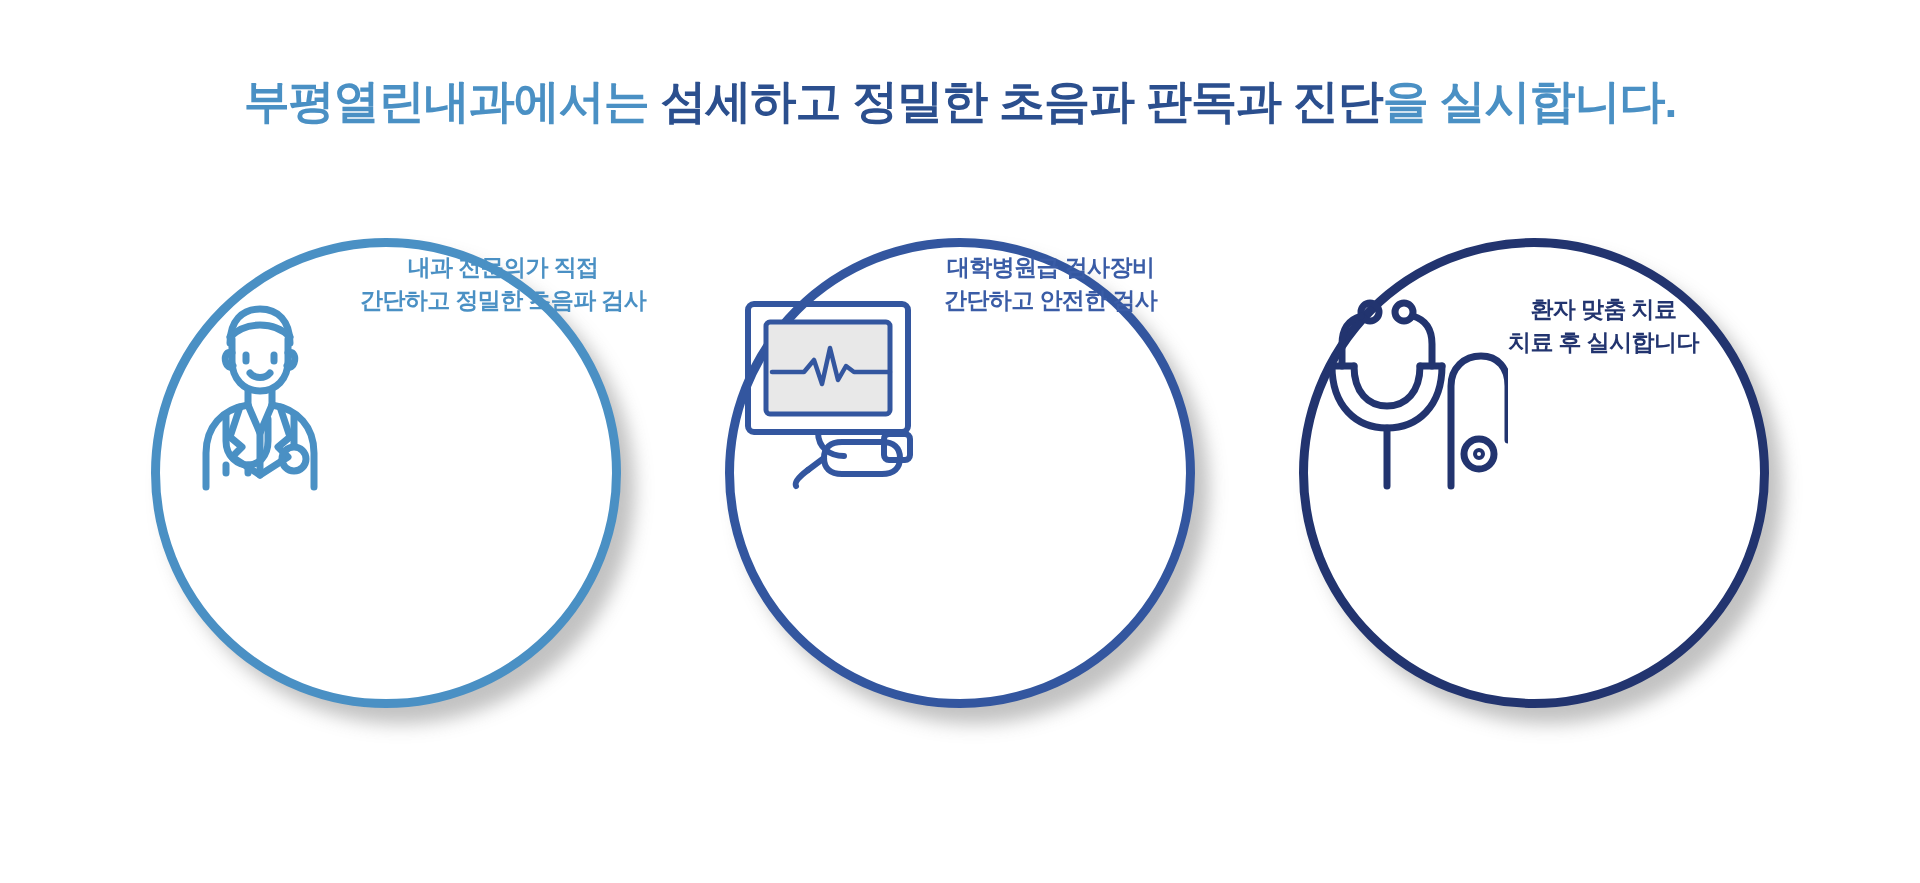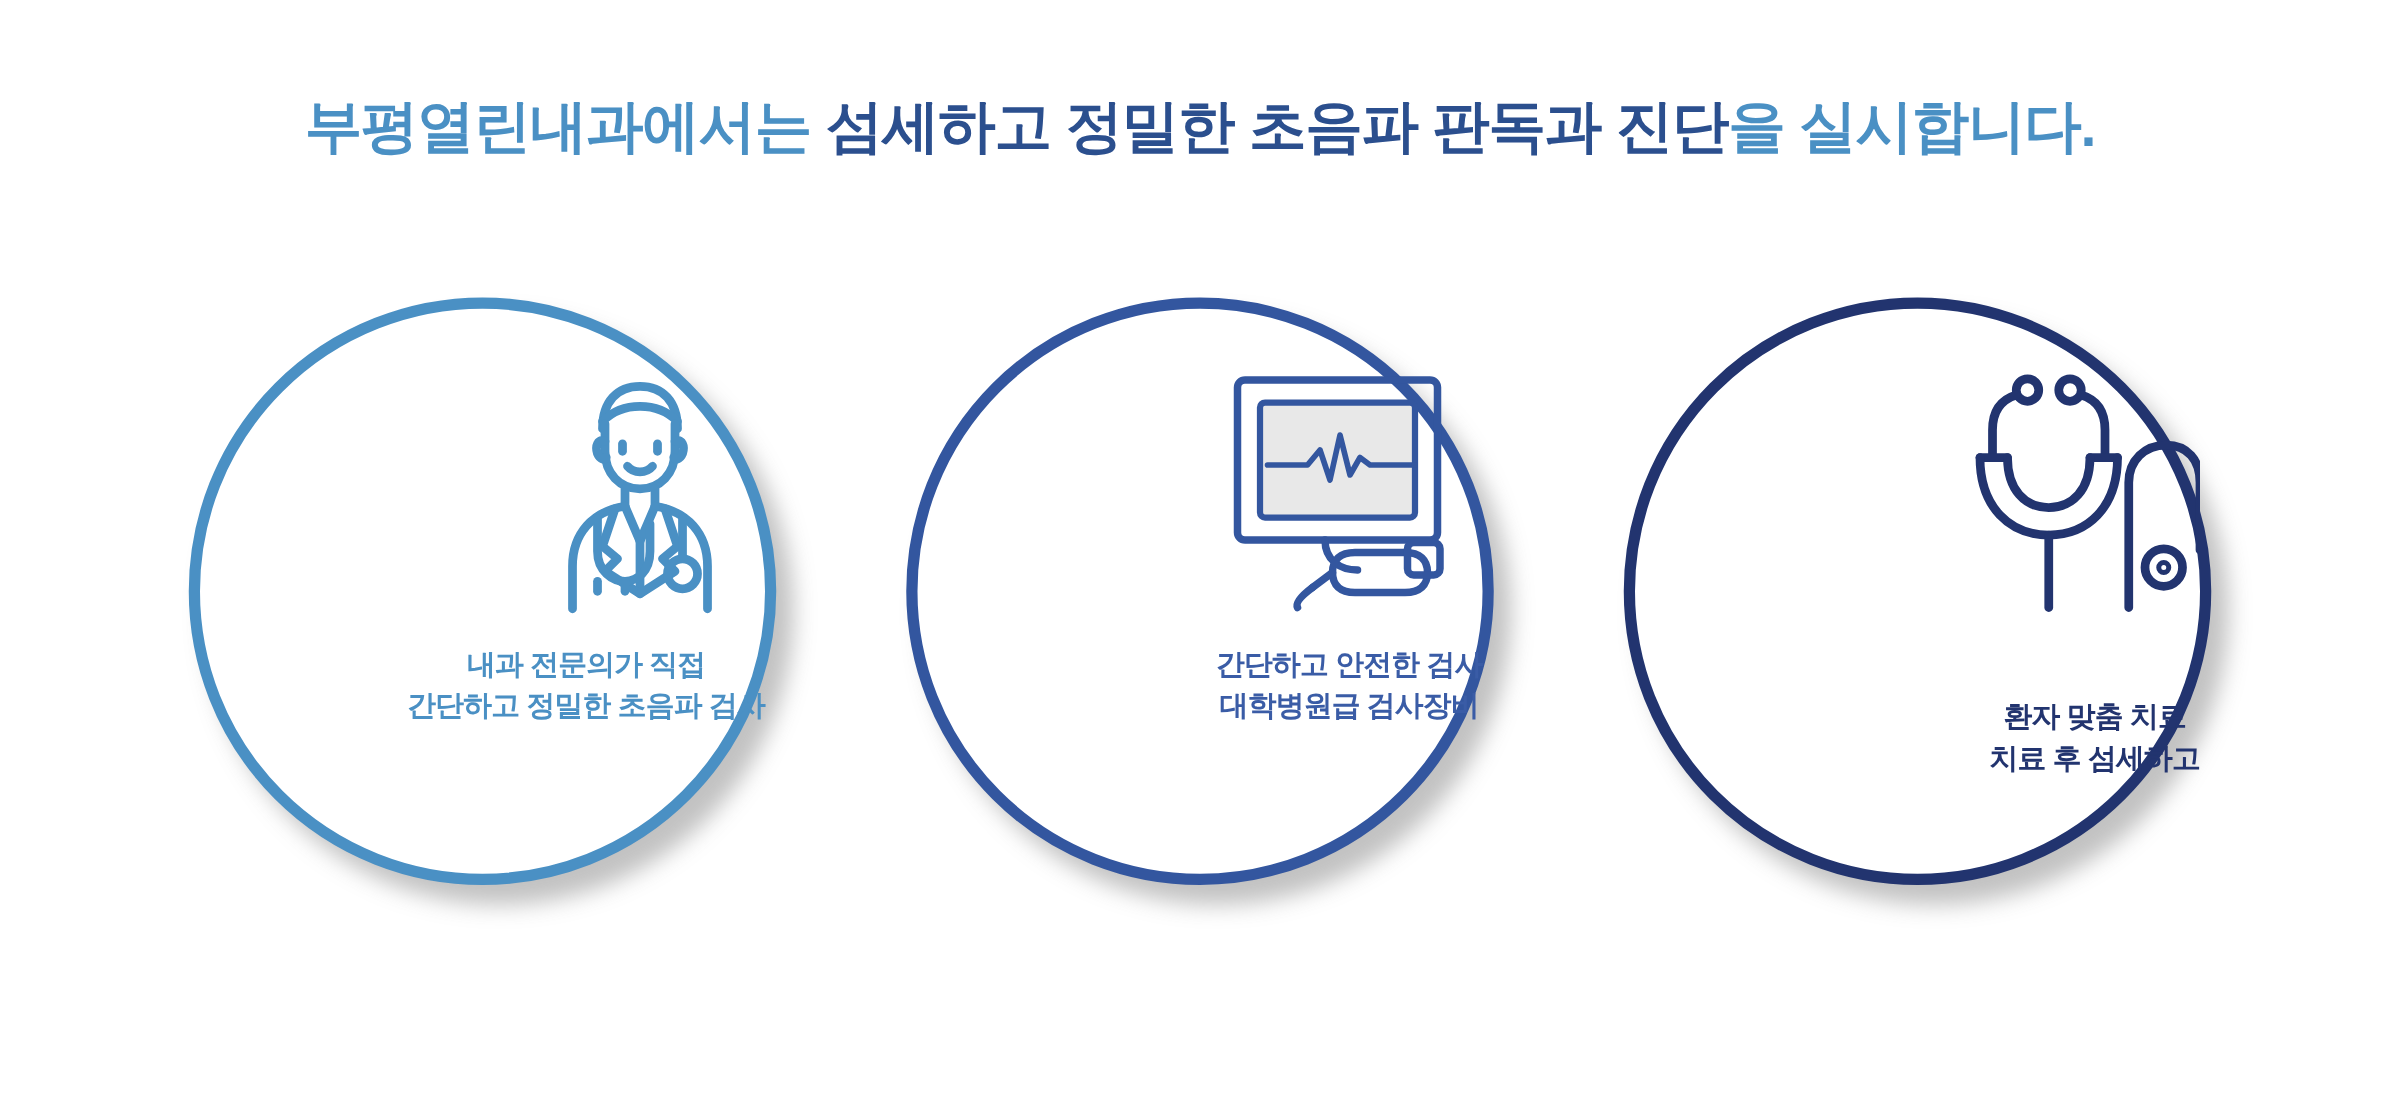--- a/index.html
+++ b/index.html
@@ -49,22 +49,22 @@
     gap: 104px;
   }
   .circle {
     position: relative;
     width: 470px;
     height: 470px;
     border-radius: 50%;
     background: #ffffff;
     box-sizing: border-box;
     display: flex;
-    flex-direction: column;
-    align-items: flex-end;
+    flex-direction: row;
+    align-items: flex-start;
     justify-content: flex-start;
     box-shadow: 14px 16px 18px rgba(120,120,120,0.45);
   }
   .c1 { border: 9px solid #4a90c4; }
   .c2 { border: 9px solid #33569f; }
   .c3 { border: 9px solid #22346f; }
 
   .icon-wrap {
     height: 238px;
     display: flex;
@@ -153,22 +153,22 @@
 
           <path d="M108 150 L148 150 C160 150 166 156 166 166 C166 176 160 182 148 182 L108 182 C96 182 90 176 90 166 C90 156 96 150 108 150 Z"></path>
 
           <rect x="150" y="142" width="26" height="26" rx="5"></rect>
 
           <path d="M90 166 L74 178"></path>
           <path d="M74 178 C66 184 60 190 62 194"></path>
         </svg>
       </div>
       <div class="caption cap2">
+        <span>대학병원급 검사장비</span>
         <span>간단하고 안전한 검사</span>
-        <span>대학병원급 검사장비</span>
       </div>
     </div>
 
     <div class="circle c3">
       <div class="icon-wrap">
         <svg width="200" height="205" viewBox="0 0 200 205" fill="none" stroke="#22346f" stroke-width="7" stroke-linecap="round" stroke-linejoin="round">
 
           <circle cx="62" cy="22" r="9"></circle>
 
           <circle cx="96" cy="22" r="9"></circle>
@@ -185,18 +185,18 @@
 
           <path d="M79 138 L79 196"></path>
 
           <path d="M143 196 L143 96 C143 78 156 66 173 66 C190 66 200 78 200 96 L200 150"></path>
           <circle cx="171" cy="164" r="15"></circle>
           <circle cx="171" cy="164" r="4" stroke-width="4"></circle>
         </svg>
       </div>
       <div class="caption cap3">
         <span>환자 맞춤 치료</span>
-        <span>치료 후 섬세하고</span>
+        <span>치료 후 실시합니다</span>
       </div>
     </div>
 
   </div>
 </div>
 
 </body></html>

